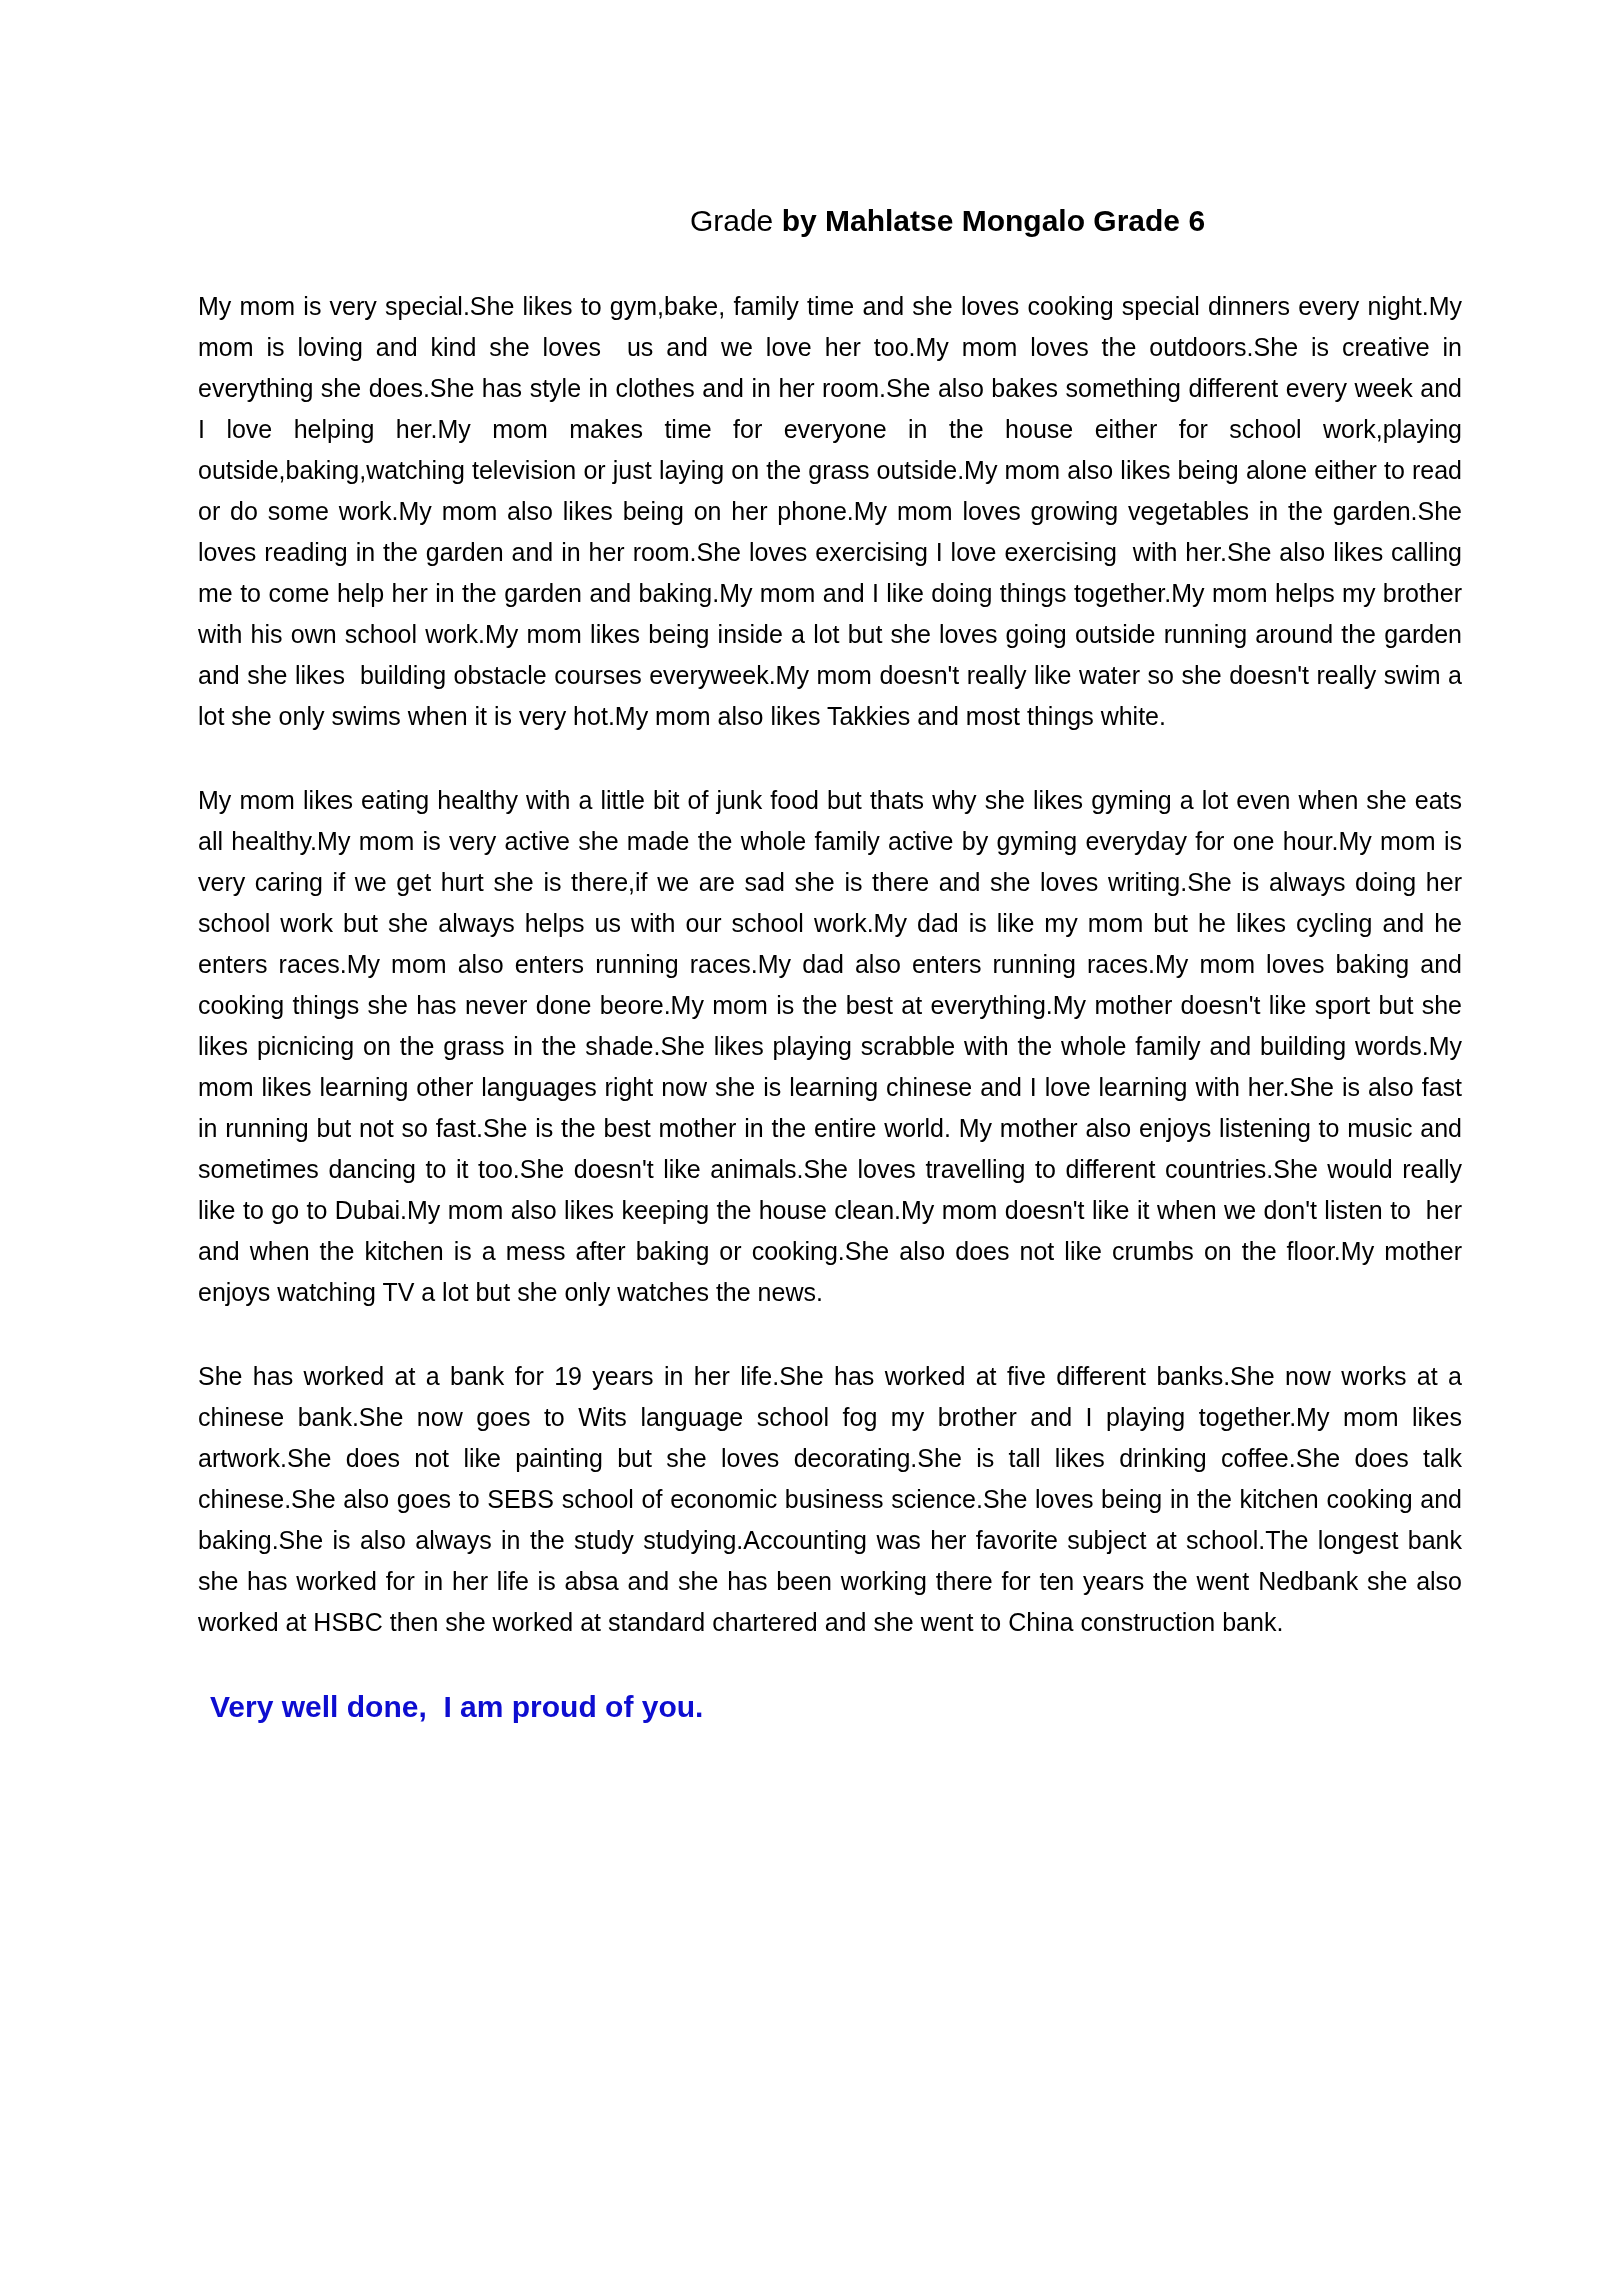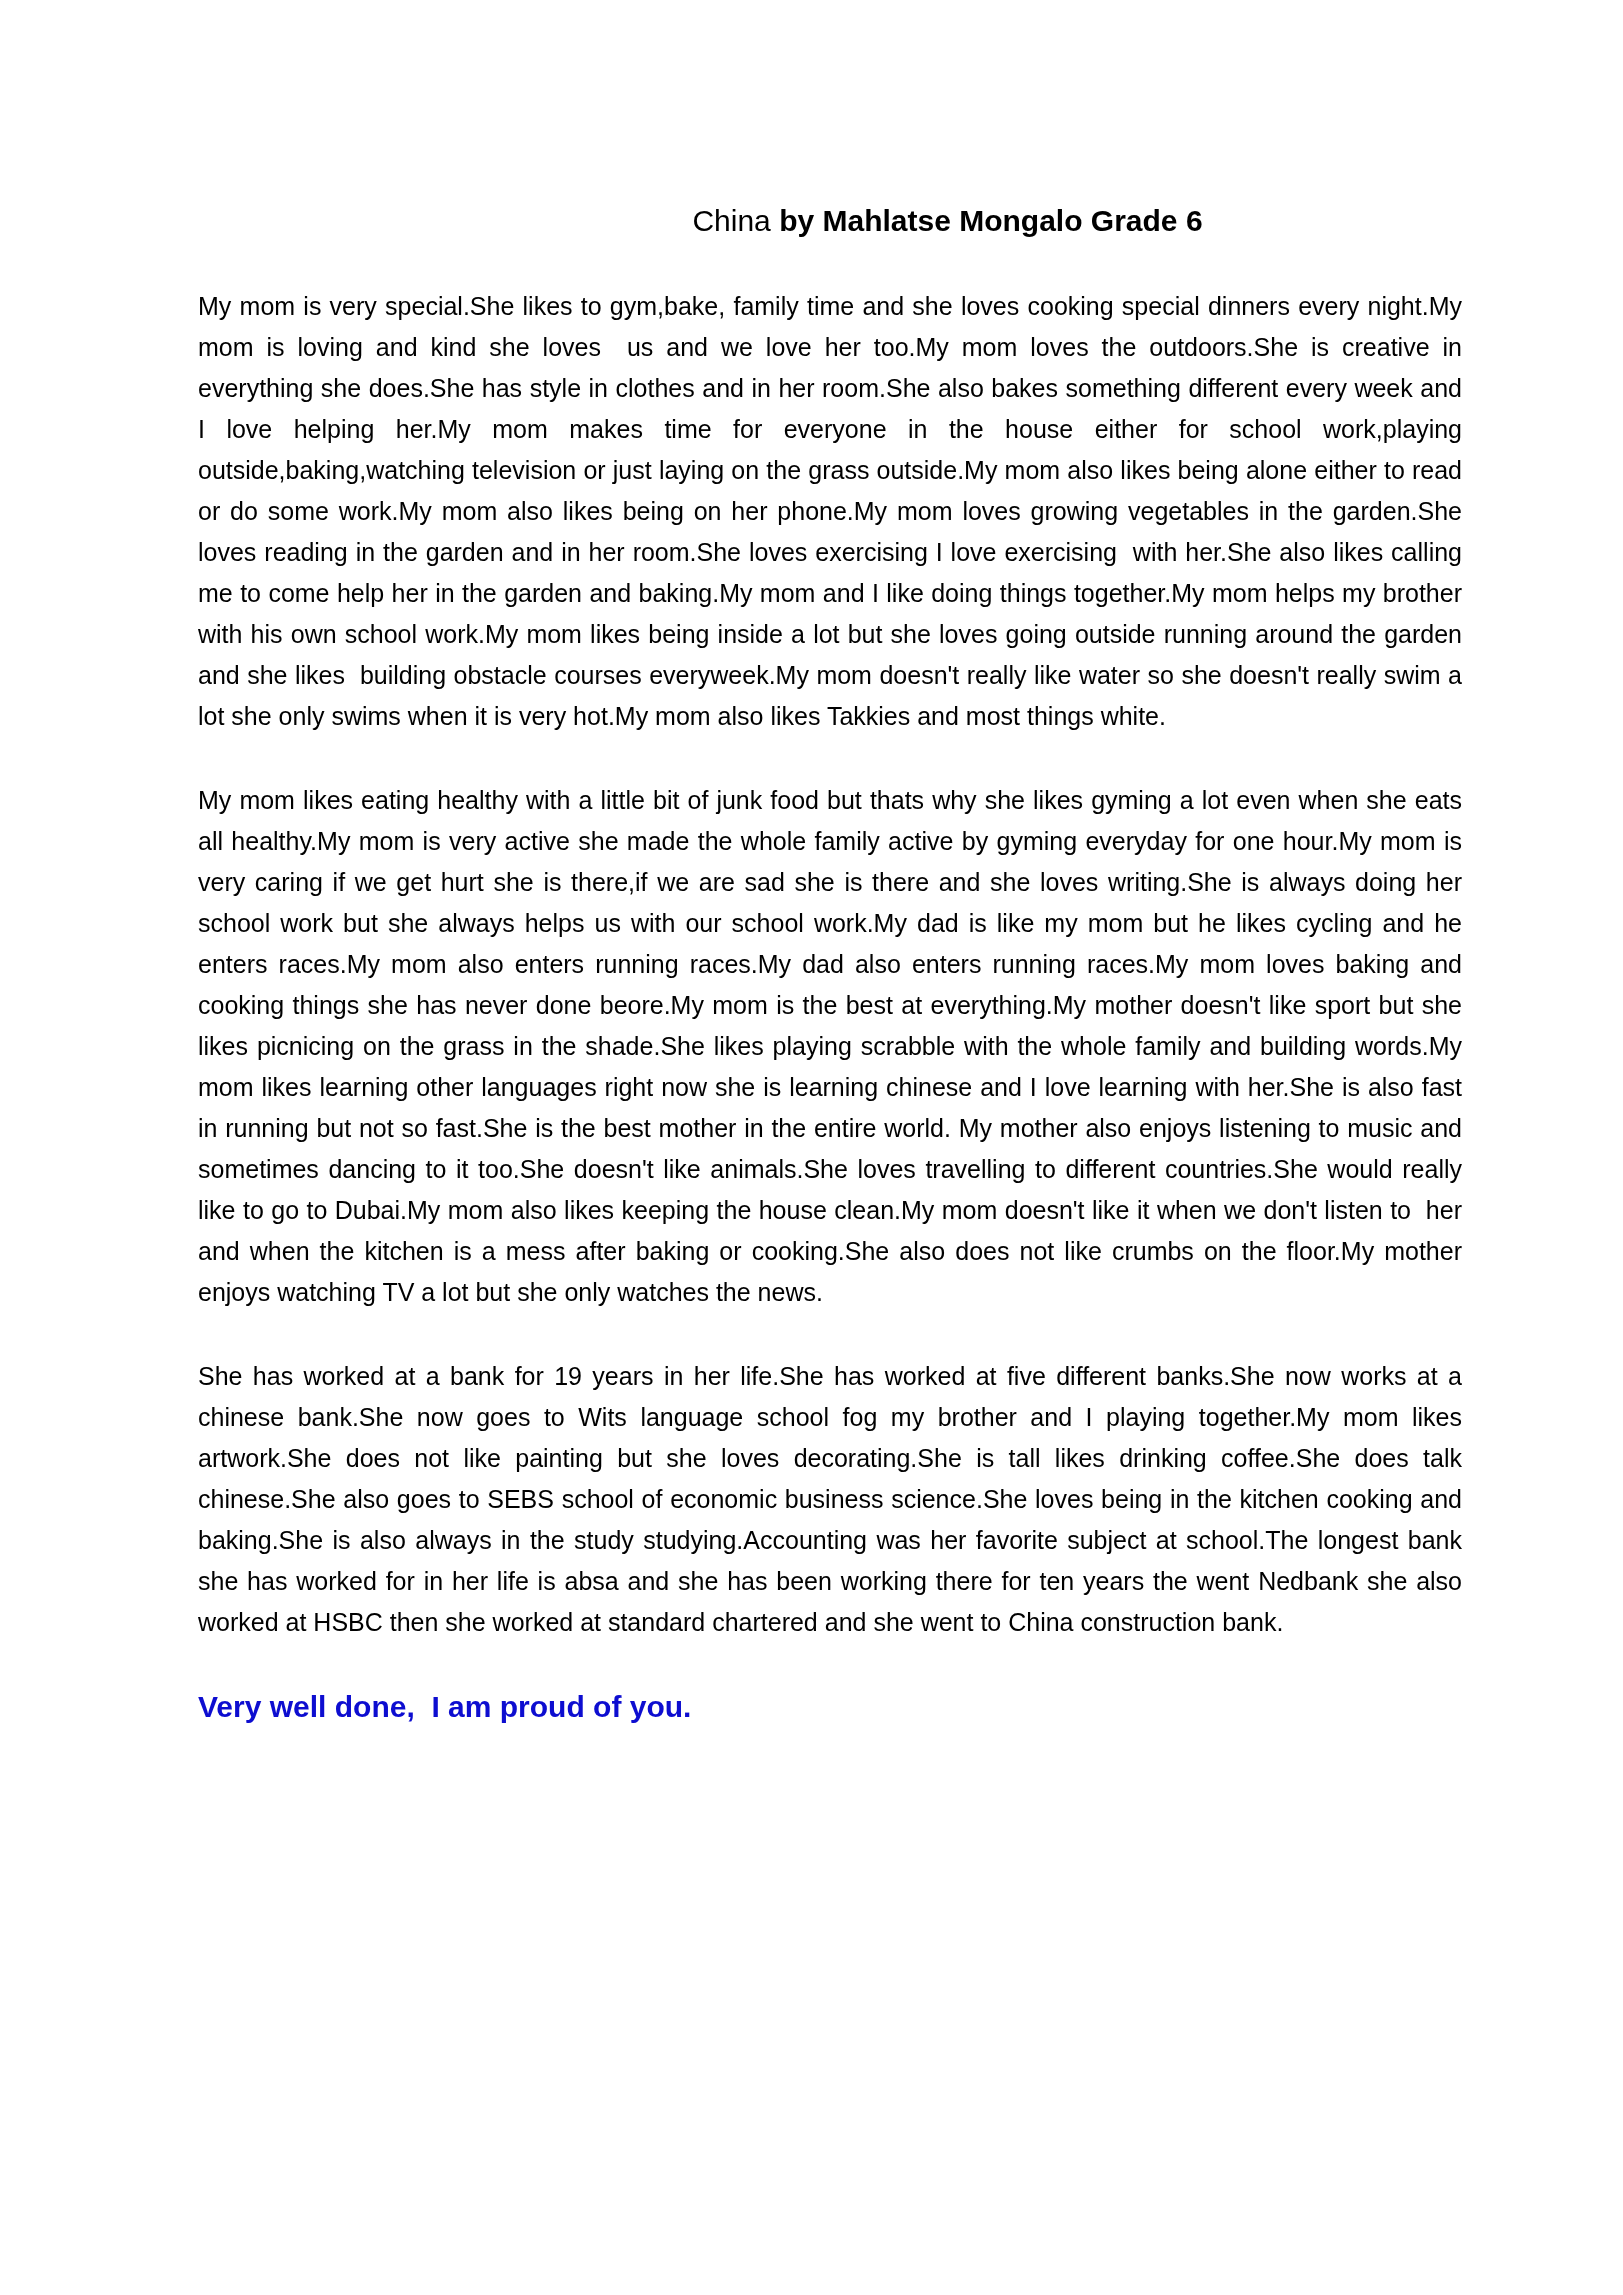--- a/index.html
+++ b/index.html
@@ -38,31 +38,31 @@
     font-size: 25px;
     line-height: 41px;
     text-align: justify;
     margin: 0 0 43px 0;
     white-space: pre-wrap;
   }
   .closing-remark {
     font-size: 30px;
     line-height: 41px;
     font-weight: bold;
-    margin: 0;
+    margin: 12px;
     white-space: pre-wrap;
   }
 </style>
 </head>
 <body>
 
 <div class="page">
   <div class="content">
 
-    <h1 class="title"><span>China </span><span class="title-bold">by Mahlatse Mongalo Grade 6</span></h1>
+    <h1 class="title"><span>Grade </span><span class="title-bold">by Mahlatse Mongalo Grade 6</span></h1>
 
     <p class="body-paragraph">My mom is very special.She likes to gym,bake, family time and she loves cooking special dinners every night.My mom is loving and kind she loves  us and we love her too.My mom loves the outdoors.She is creative in everything she does.She has style in clothes and in her room.She also bakes something different every week and I love helping her.My mom makes time for everyone in the house either for school work,playing outside,baking,watching television or just laying on the grass outside.My mom also likes being alone either to read or do some work.My mom also likes being on her phone.My mom loves growing vegetables in the garden.She loves reading in the garden and in her room.She loves exercising I love exercising  with her.She also likes calling me to come help her in the garden and baking.My mom and I like doing things together.My mom helps my brother with his own school work.My mom likes being inside a lot but she loves going outside running around the garden and she likes  building obstacle courses everyweek.My mom doesn't really like water so she doesn't really swim a lot she only swims when it is very hot.My mom also likes Takkies and most things white.</p>
 
     <p class="body-paragraph">My mom likes eating healthy with a little bit of junk food but thats why she likes gyming a lot even when she eats all healthy.My mom is very active she made the whole family active by gyming everyday for one hour.My mom is very caring if we get hurt she is there,if we are sad she is there and she loves writing.She is always doing her school work but she always helps us with our school work.My dad is like my mom but he likes cycling and he enters races.My mom also enters running races.My dad also enters running races.My mom loves baking and cooking things she has never done beore.My mom is the best at everything.My mother doesn't like sport but she likes picnicing on the grass in the shade.She likes playing scrabble with the whole family and building words.My mom likes learning other languages right now she is learning chinese and I love learning with her.She is also fast in running but not so fast.She is the best mother in the entire world. My mother also enjoys listening to music and sometimes dancing to it too.She doesn't like animals.She loves travelling to different countries.She would really like to go to Dubai.My mom also likes keeping the house clean.My mom doesn't like it when we don't listen to  her and when the kitchen is a mess after baking or cooking.She also does not like crumbs on the floor.My mother enjoys watching TV a lot but she only watches the news.</p>
 
     <p class="body-paragraph">She has worked at a bank for 19 years in her life.She has worked at five different banks.She now works at a chinese bank.She now goes to Wits language school fog my brother and I playing together.My mom likes artwork.She does not like painting but she loves decorating.She is tall likes drinking coffee.She does talk chinese.She also goes to SEBS school of economic business science.She loves being in the kitchen cooking and baking.She is also always in the study studying.Accounting was her favorite subject at school.The longest bank she has worked for in her life is absa and she has been working there for ten years the went Nedbank she also worked at HSBC then she worked at standard chartered and she went to China construction bank.</p>
 
     <p class="closing-remark" style="color: rgb(13, 13, 208);">Very well done,  I am proud of you.</p>
 
   </div>

